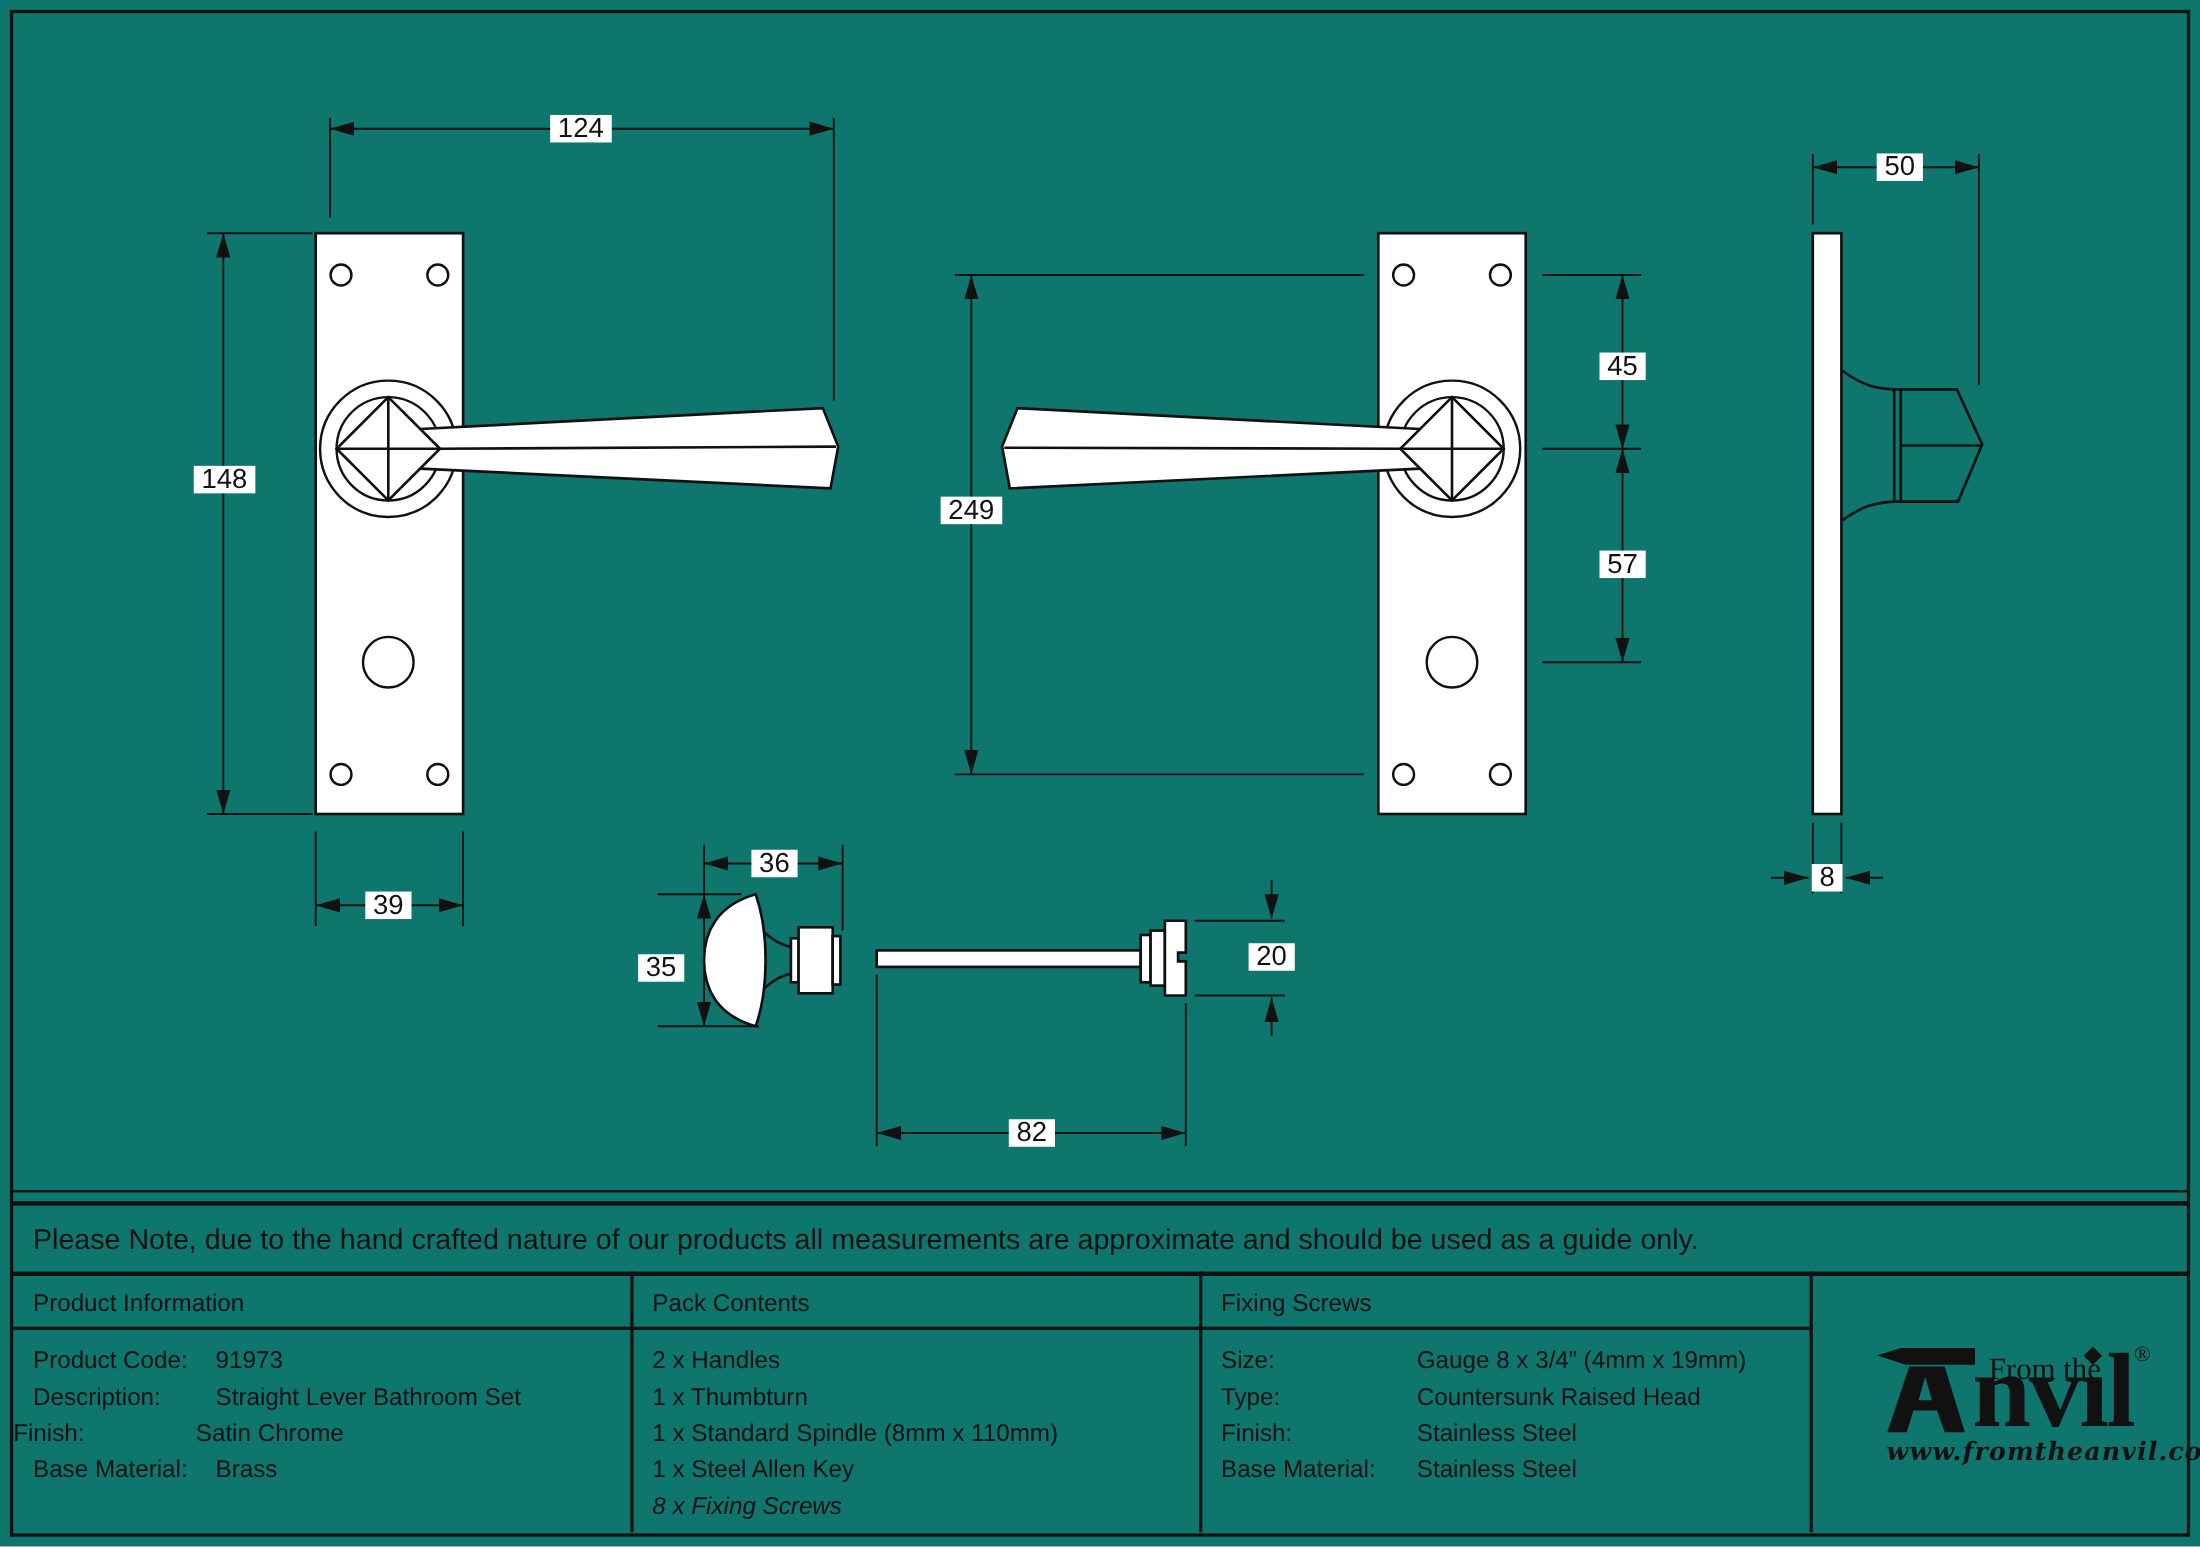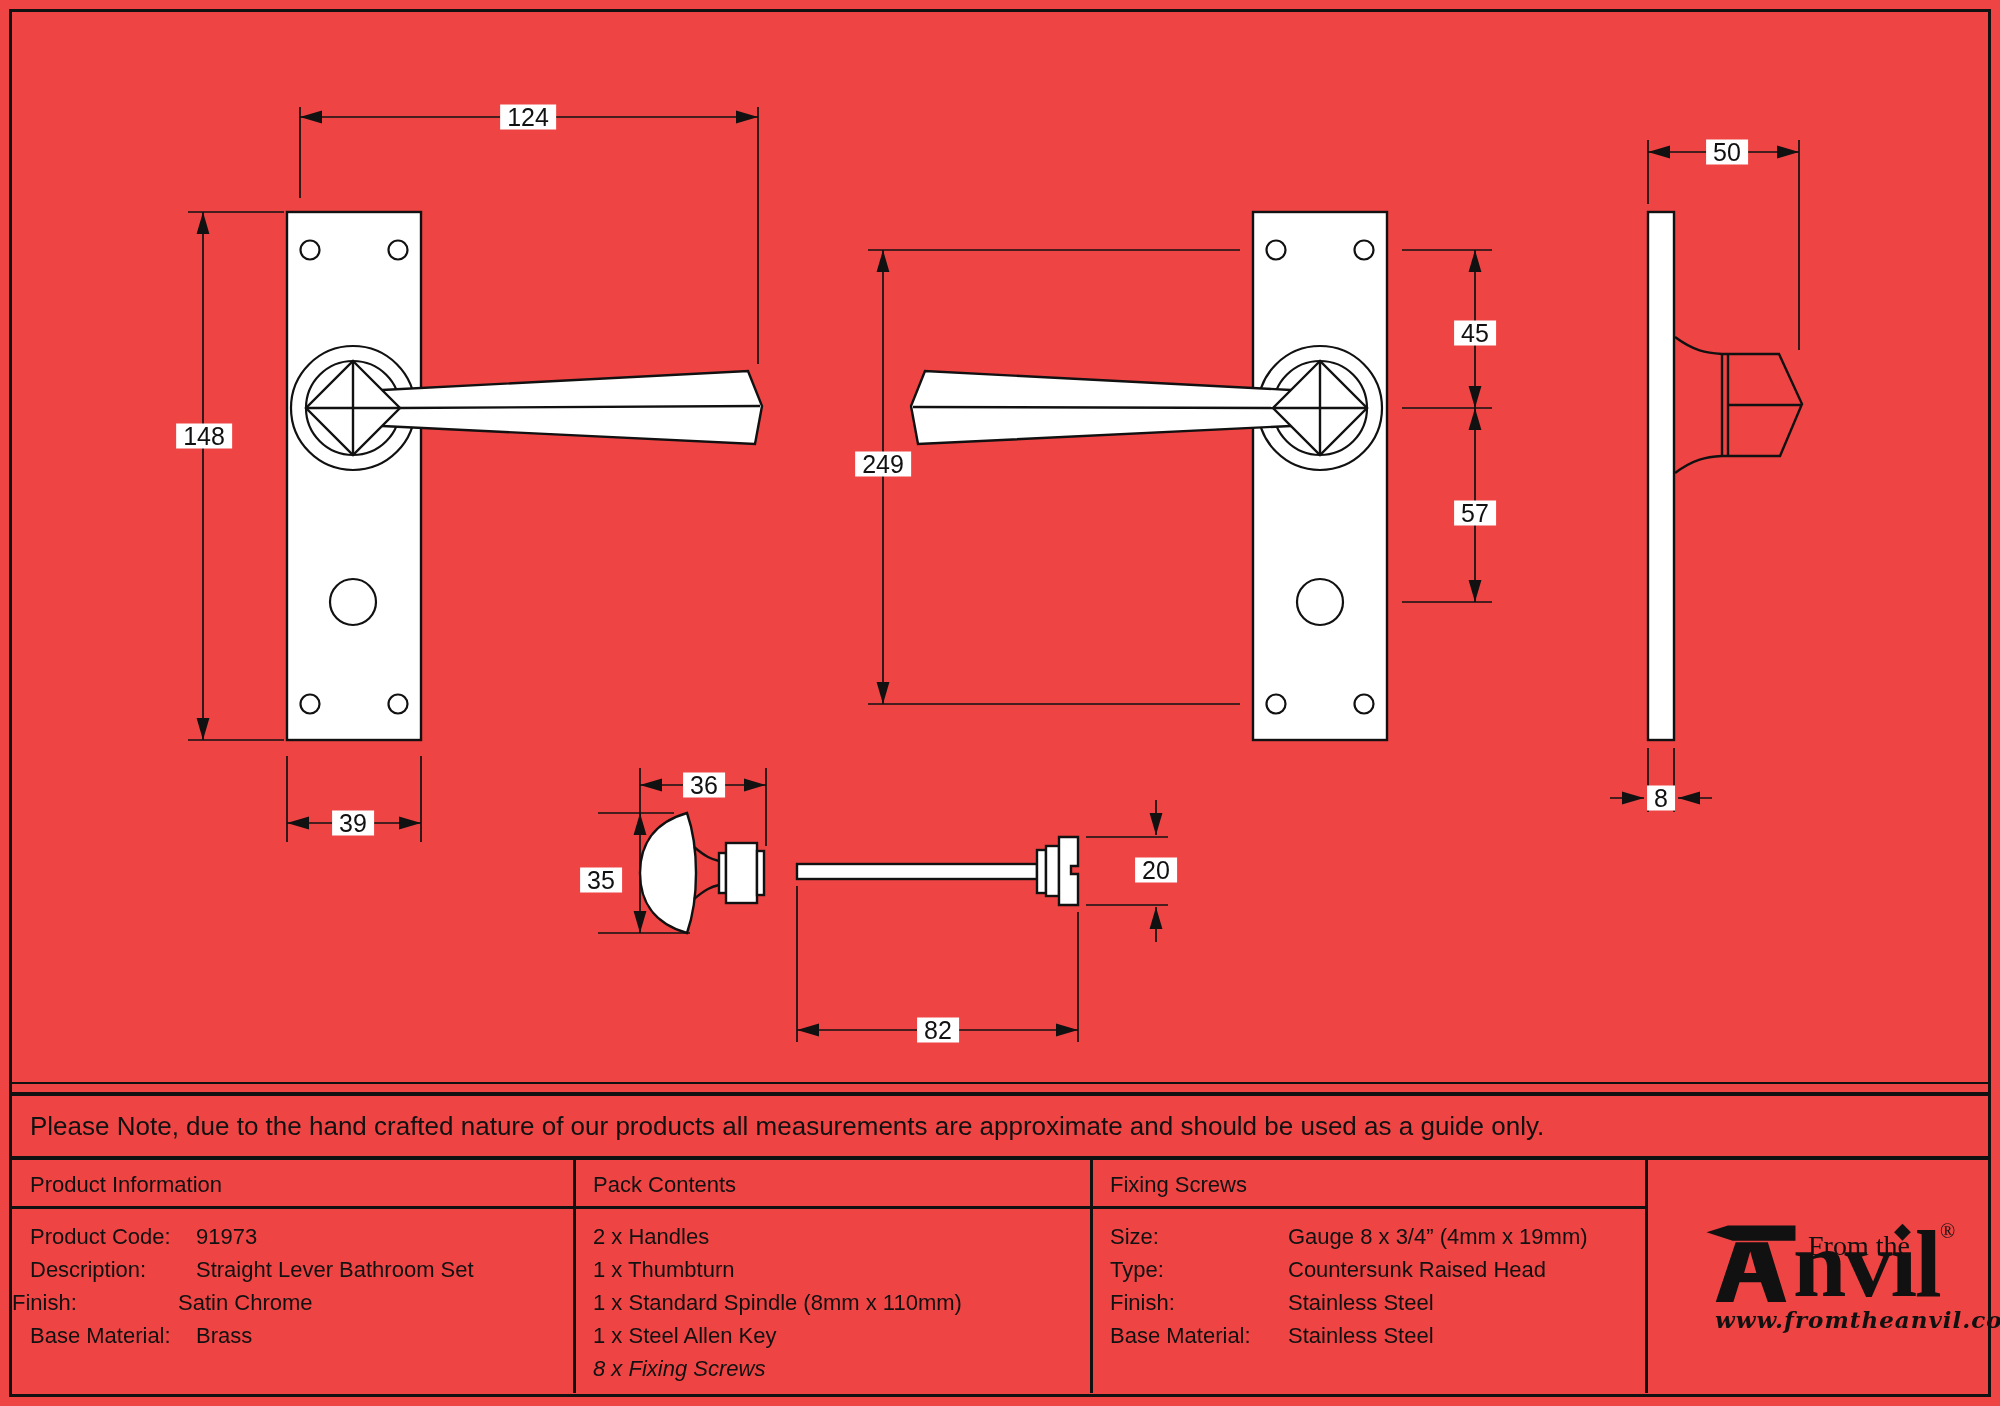--- a/index.html
+++ b/index.html
@@ -1,16 +1,16 @@
 <!DOCTYPE html>
 <html><head>
 <meta charset="utf-8">
 <style>
   html,body{margin:0;padding:0;background:#e8e8e8;}
-  .canvas{position:relative;width:2000px;height:1406px;background:#ef4444;overflow:hidden;
+  .canvas{position:relative;width:2000px;height:1406px;background:#0f766e;overflow:hidden;
           font-family:"Liberation Sans",sans-serif;color:#111;}
   .frame{position:absolute;left:9px;top:9px;width:1976px;height:1382px;border:3px solid #111;}
   .hline,.vline{position:absolute;background:#111;}
   svg{position:absolute;left:0;top:0;}
   .dim-label{position:absolute;transform:translate(-50%,-50%);background:#fff;
              padding:0 7px;font-size:25px;line-height:1;white-space:nowrap;}
   .note-text{position:absolute;left:30px;top:1111px;font-size:26px;}
   .th{position:absolute;font-size:22px;}
   .row{position:absolute;font-size:22px;white-space:nowrap;}
   .row .lbl{display:inline-block;}

